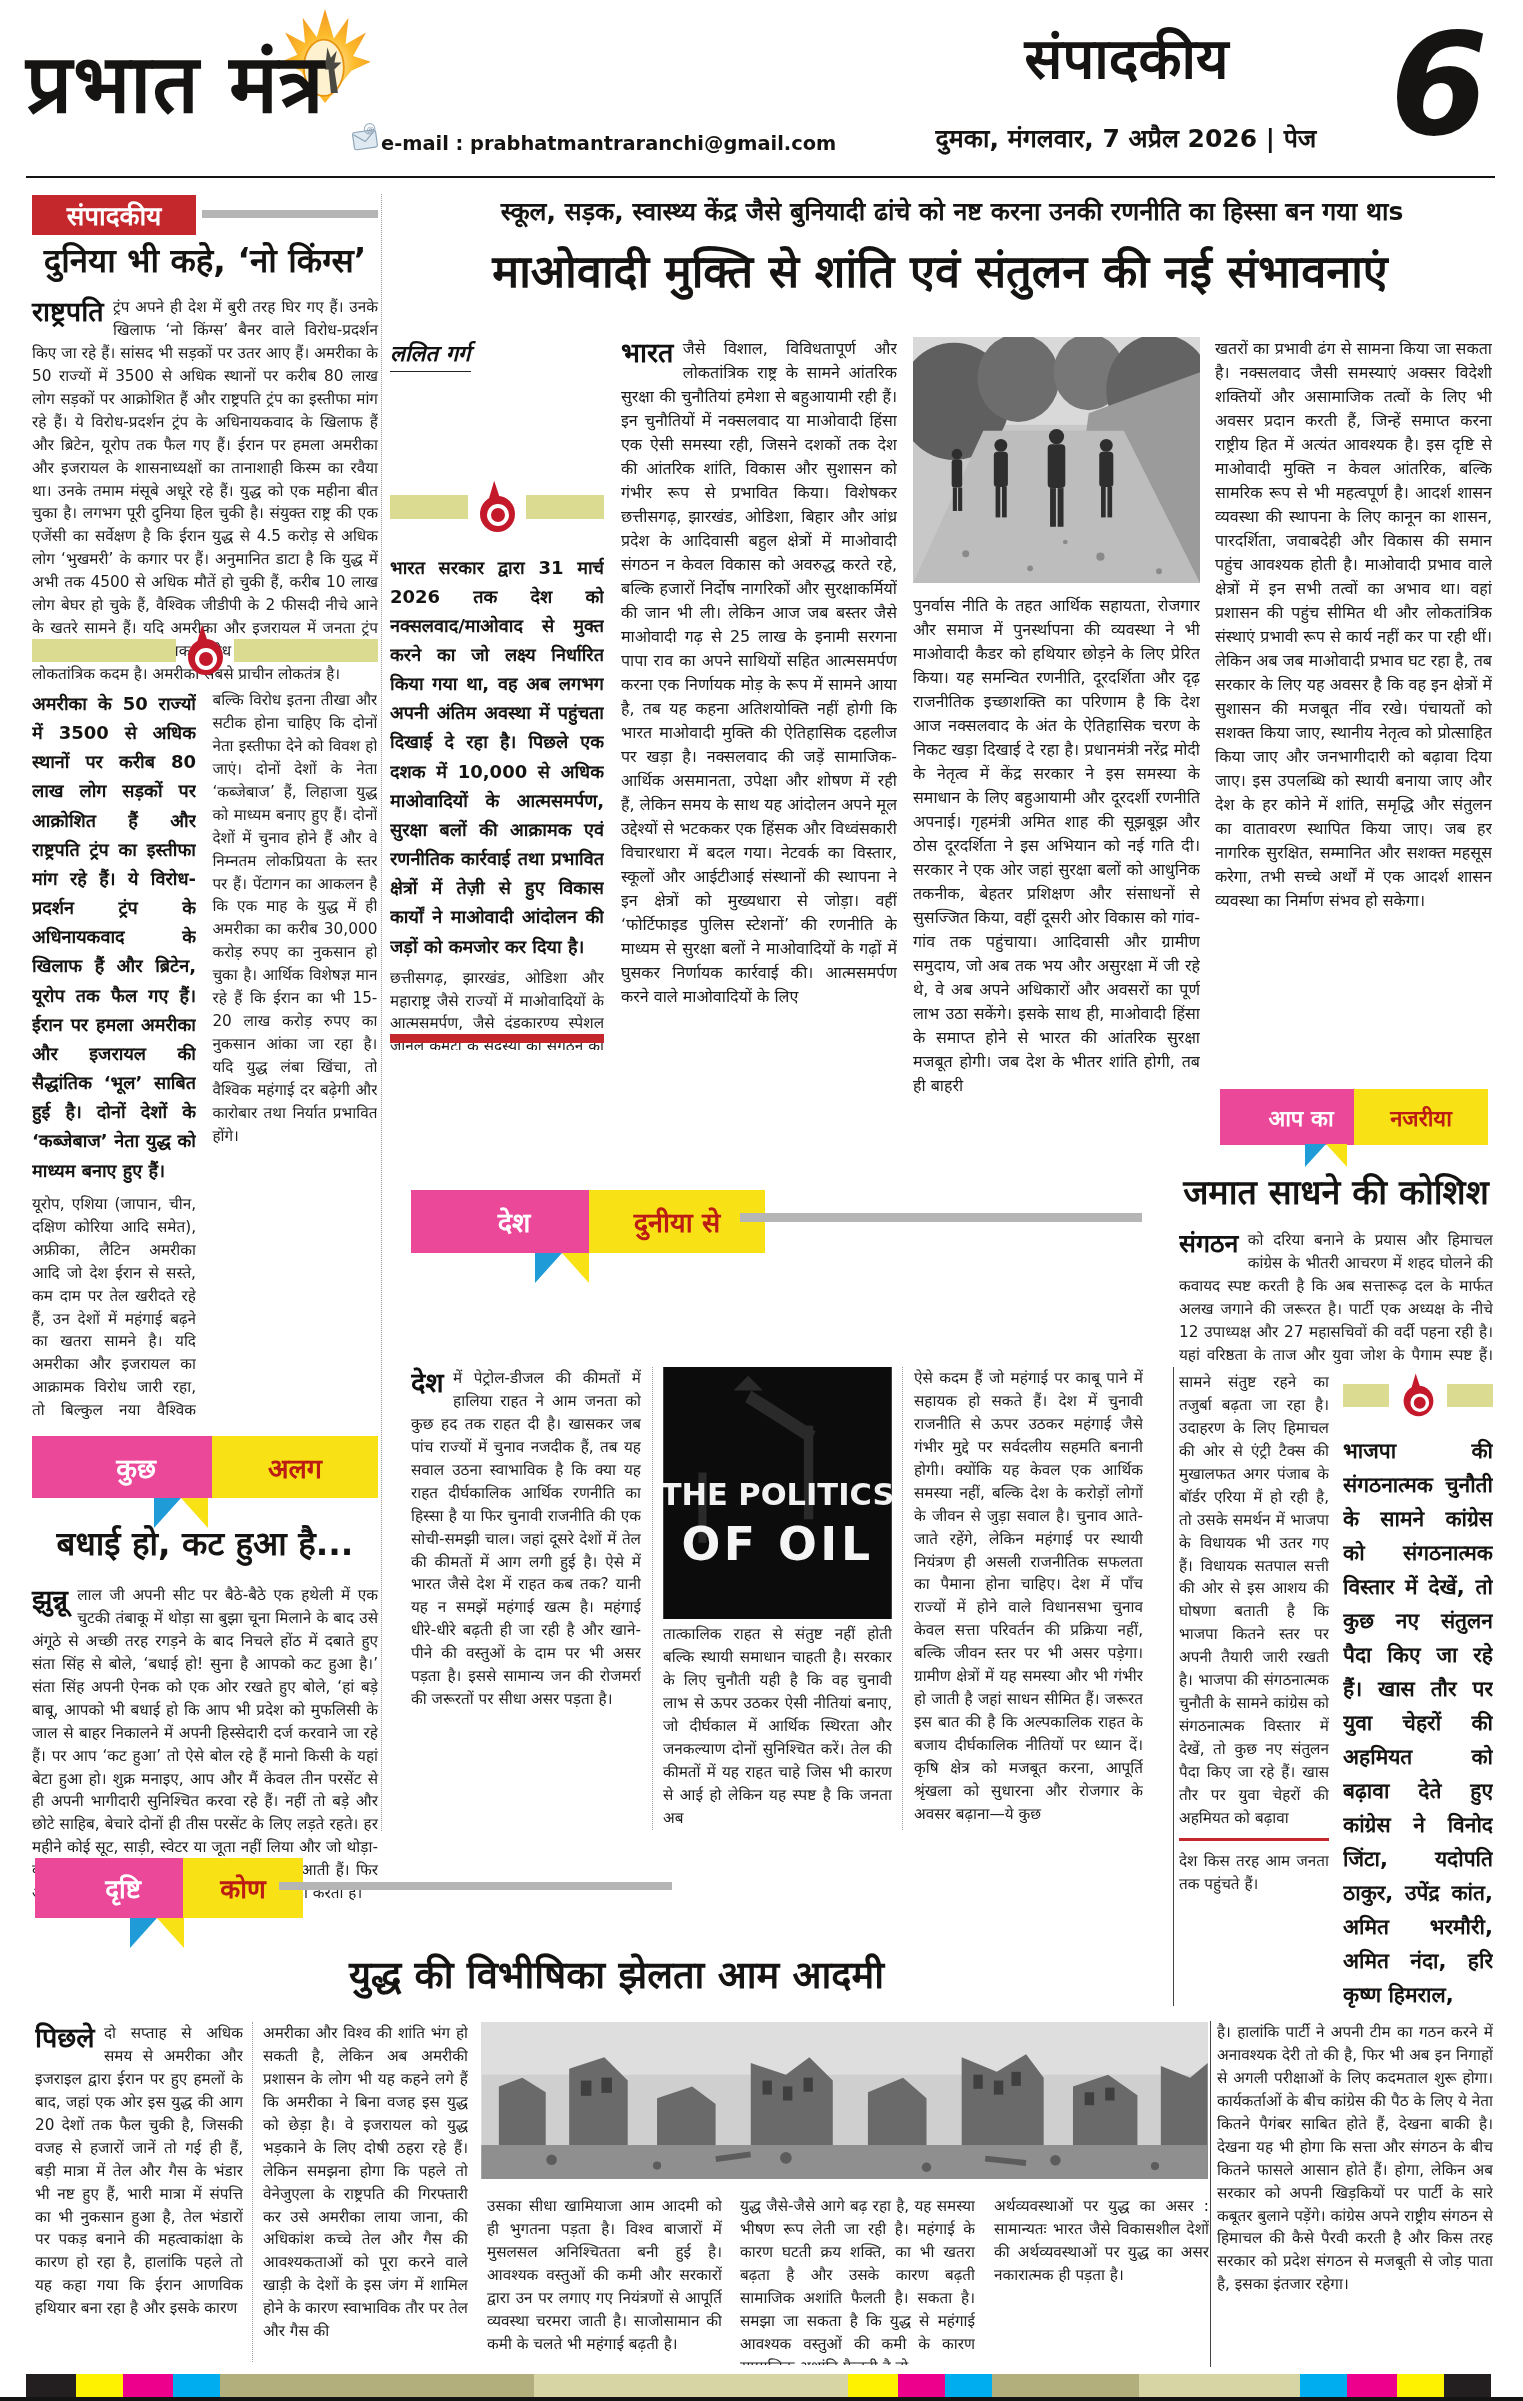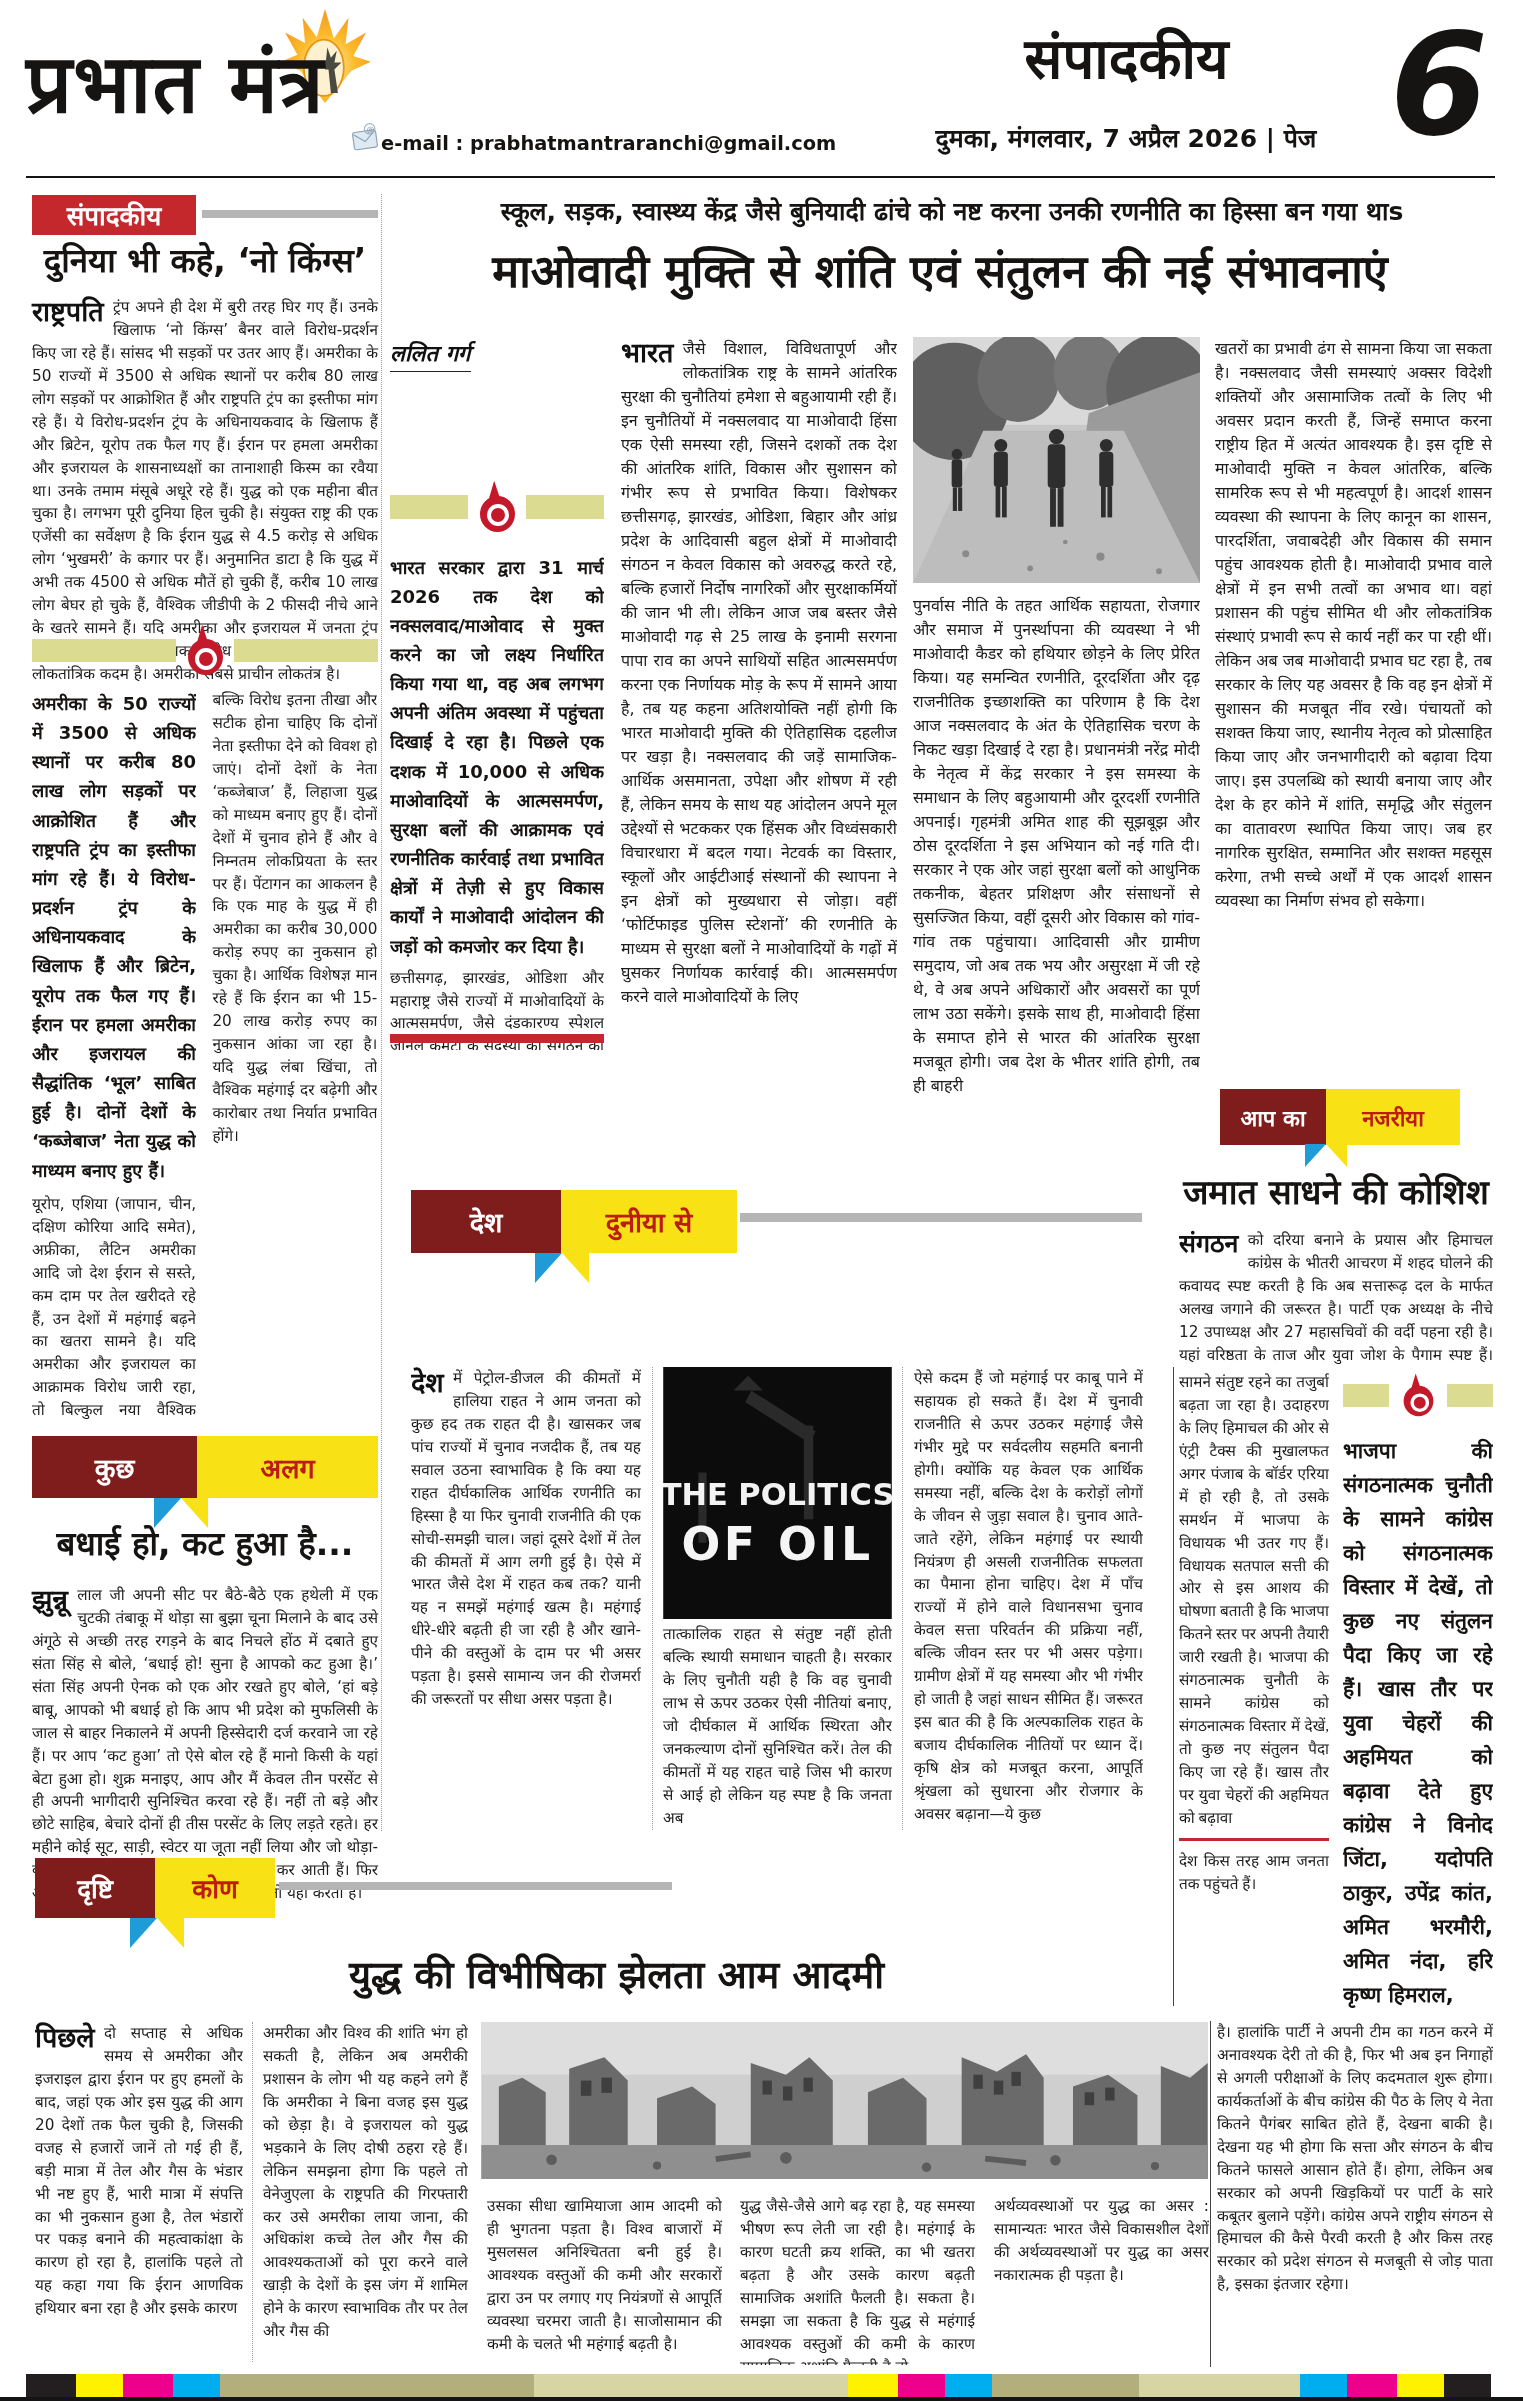--- a/index.html
+++ b/index.html
@@ -25,21 +25,21 @@
   .lead-word{float:left;font-size:27px;font-weight:bold;line-height:1.05;margin:2.3px 9.4px 1.2px 0;color:#111;}
   .pull-bold{font-size:18px;font-weight:bold;line-height:1.62;color:#161412;}
   .byline{font-size:22px;font-weight:bold;font-style:italic;border-bottom:1.8px solid #222;display:inline-block;padding-bottom:3.5px;}
   .red-rule{background:#c4272c;}
   .dotted-v{border-left:1.8px dotted #9a9a9a;width:0;}
   .solid-v{border-left:1.2px solid #444;width:0;}
 
   
   .tabs{display:flex;}
   .tab{height:100%;display:flex;align-items:center;justify-content:center;font-weight:bold;position:relative;}
-  .tab-blue{background:#7f1d1d;color:#fff;}
+  .tab-blue{background:#ec4899;color:#fff;padding-left:28px;}
   .tab-yellow{background:#f8e215;color:#bb1d14;}
   .tails{position:absolute;display:flex;}
   .tail-b{width:0;height:0;border-top:30.5px solid #1f9cd7;border-right:27px solid transparent;}
   .tail-y{width:0;height:0;border-top:30.5px solid #f8e215;border-left:27px solid transparent;}
 
   
   .qmark{display:flex;align-items:center;gap:11.7px;}
   .qbar{flex:1;height:23.5px;background:#dbdc92;}
   .qdrop{width:35px;height:49px;position:relative;flex:none;}
   .qdrop .flame{position:absolute;top:-1.2px;left:9.4px;width:0;height:0;border-bottom:22px solid #c4182b;border-left:4.7px solid transparent;border-right:10.6px solid transparent;transform:rotate(6deg);}
@@ -254,21 +254,21 @@
       <span class="tail-b" style="border-top-width:23.5px;border-right-width:21px;"></span>
       <span class="tail-y" style="border-top-width:23.5px;border-left-width:21px;"></span>
     </div>
 
   <div class="abs headline center" style="left:1179px;top:1173px;width:314px;font-size:34px;">जमात साधने की कोशिश</div>
 
   <div class="abs body-text just" style="left:1179px;top:1229px;width:314px;height:135px;overflow:hidden;">
     <span class="lead-word" style="font-size:25px;">संगठन</span><span>को दरिया बनाने के प्रयास और हिमाचल कांग्रेस के भीतरी आचरण में शहद घोलने की कवायद स्पष्ट करती है कि अब सत्तारूढ़ दल के मार्फत अलख जगाने की जरूरत है। पार्टी एक अध्यक्ष के नीचे 12 उपाध्यक्ष और 27 महासचिवों की वर्दी पहना रही है। यहां वरिष्ठता के ताज और युवा जोश के पैगाम स्पष्ट हैं। कागज पर लिखी यह इबारत बताती है कि माथापच्ची के दौर में डेढ़ साल गुजर चुका है। इस दौरान के खालीपन को समेटना और पार्टी के भीतर आत्मबल जागृत करना सबसे बड़ी चुनौती है, क्योंकि विपक्ष में भाजपा तो चौबीस घंटे चुनाव के रथ पर सवार रहती है। यहां विश्लेषण कांग्रेस बनाम भाजपा देखें, तो संघर्ष की तपती रेत विधानसभा तक पहुंची है। ऐसा लगता है कि भाजपा अपनी मशीनरी में हमेशा तेल डालती रहती है, जबकि कांग्रेस के</span>
   </div>
 
-  <div class="col" style="left:1179px;top:1371px;width:150px;height:639px;font-family:Liberation Serif, serif;">
+  <div class="col" style="left:1179px;top:1371px;width:150px;height:639px;">
     <div class="body-text just">सामने संतुष्ट रहने का तजुर्बा बढ़ता जा रहा है। उदाहरण के लिए हिमाचल की ओर से एंट्री टैक्स की मुखालफत अगर पंजाब के बॉर्डर एरिया में हो रही है, तो उसके समर्थन में भाजपा के विधायक भी उतर गए हैं। विधायक सतपाल सत्ती की ओर से इस आशय की घोषणा बताती है कि भाजपा कितने स्तर पर अपनी तैयारी जारी रखती है। भाजपा की संगठनात्मक चुनौती के सामने कांग्रेस को संगठनात्मक विस्तार में देखें, तो कुछ नए संतुलन पैदा किए जा रहे हैं। खास तौर पर युवा चेहरों की अहमियत को बढ़ावा</div>
     <div class="red-rule" style="width:100%;height:3.5px;margin:8.2px 0;"></div>
     <div class="body-text just">देश किस तरह आम जनता तक पहुंचते हैं।</div>
   </div>
 
   <div class="col" style="left:1343px;top:1371px;width:150px;height:639px;">
     <div class="qmark">
       <div class="qbar"></div>
       <div class="qdrop" style="transform:scale(.85);">
           <span class="flame"></span>

